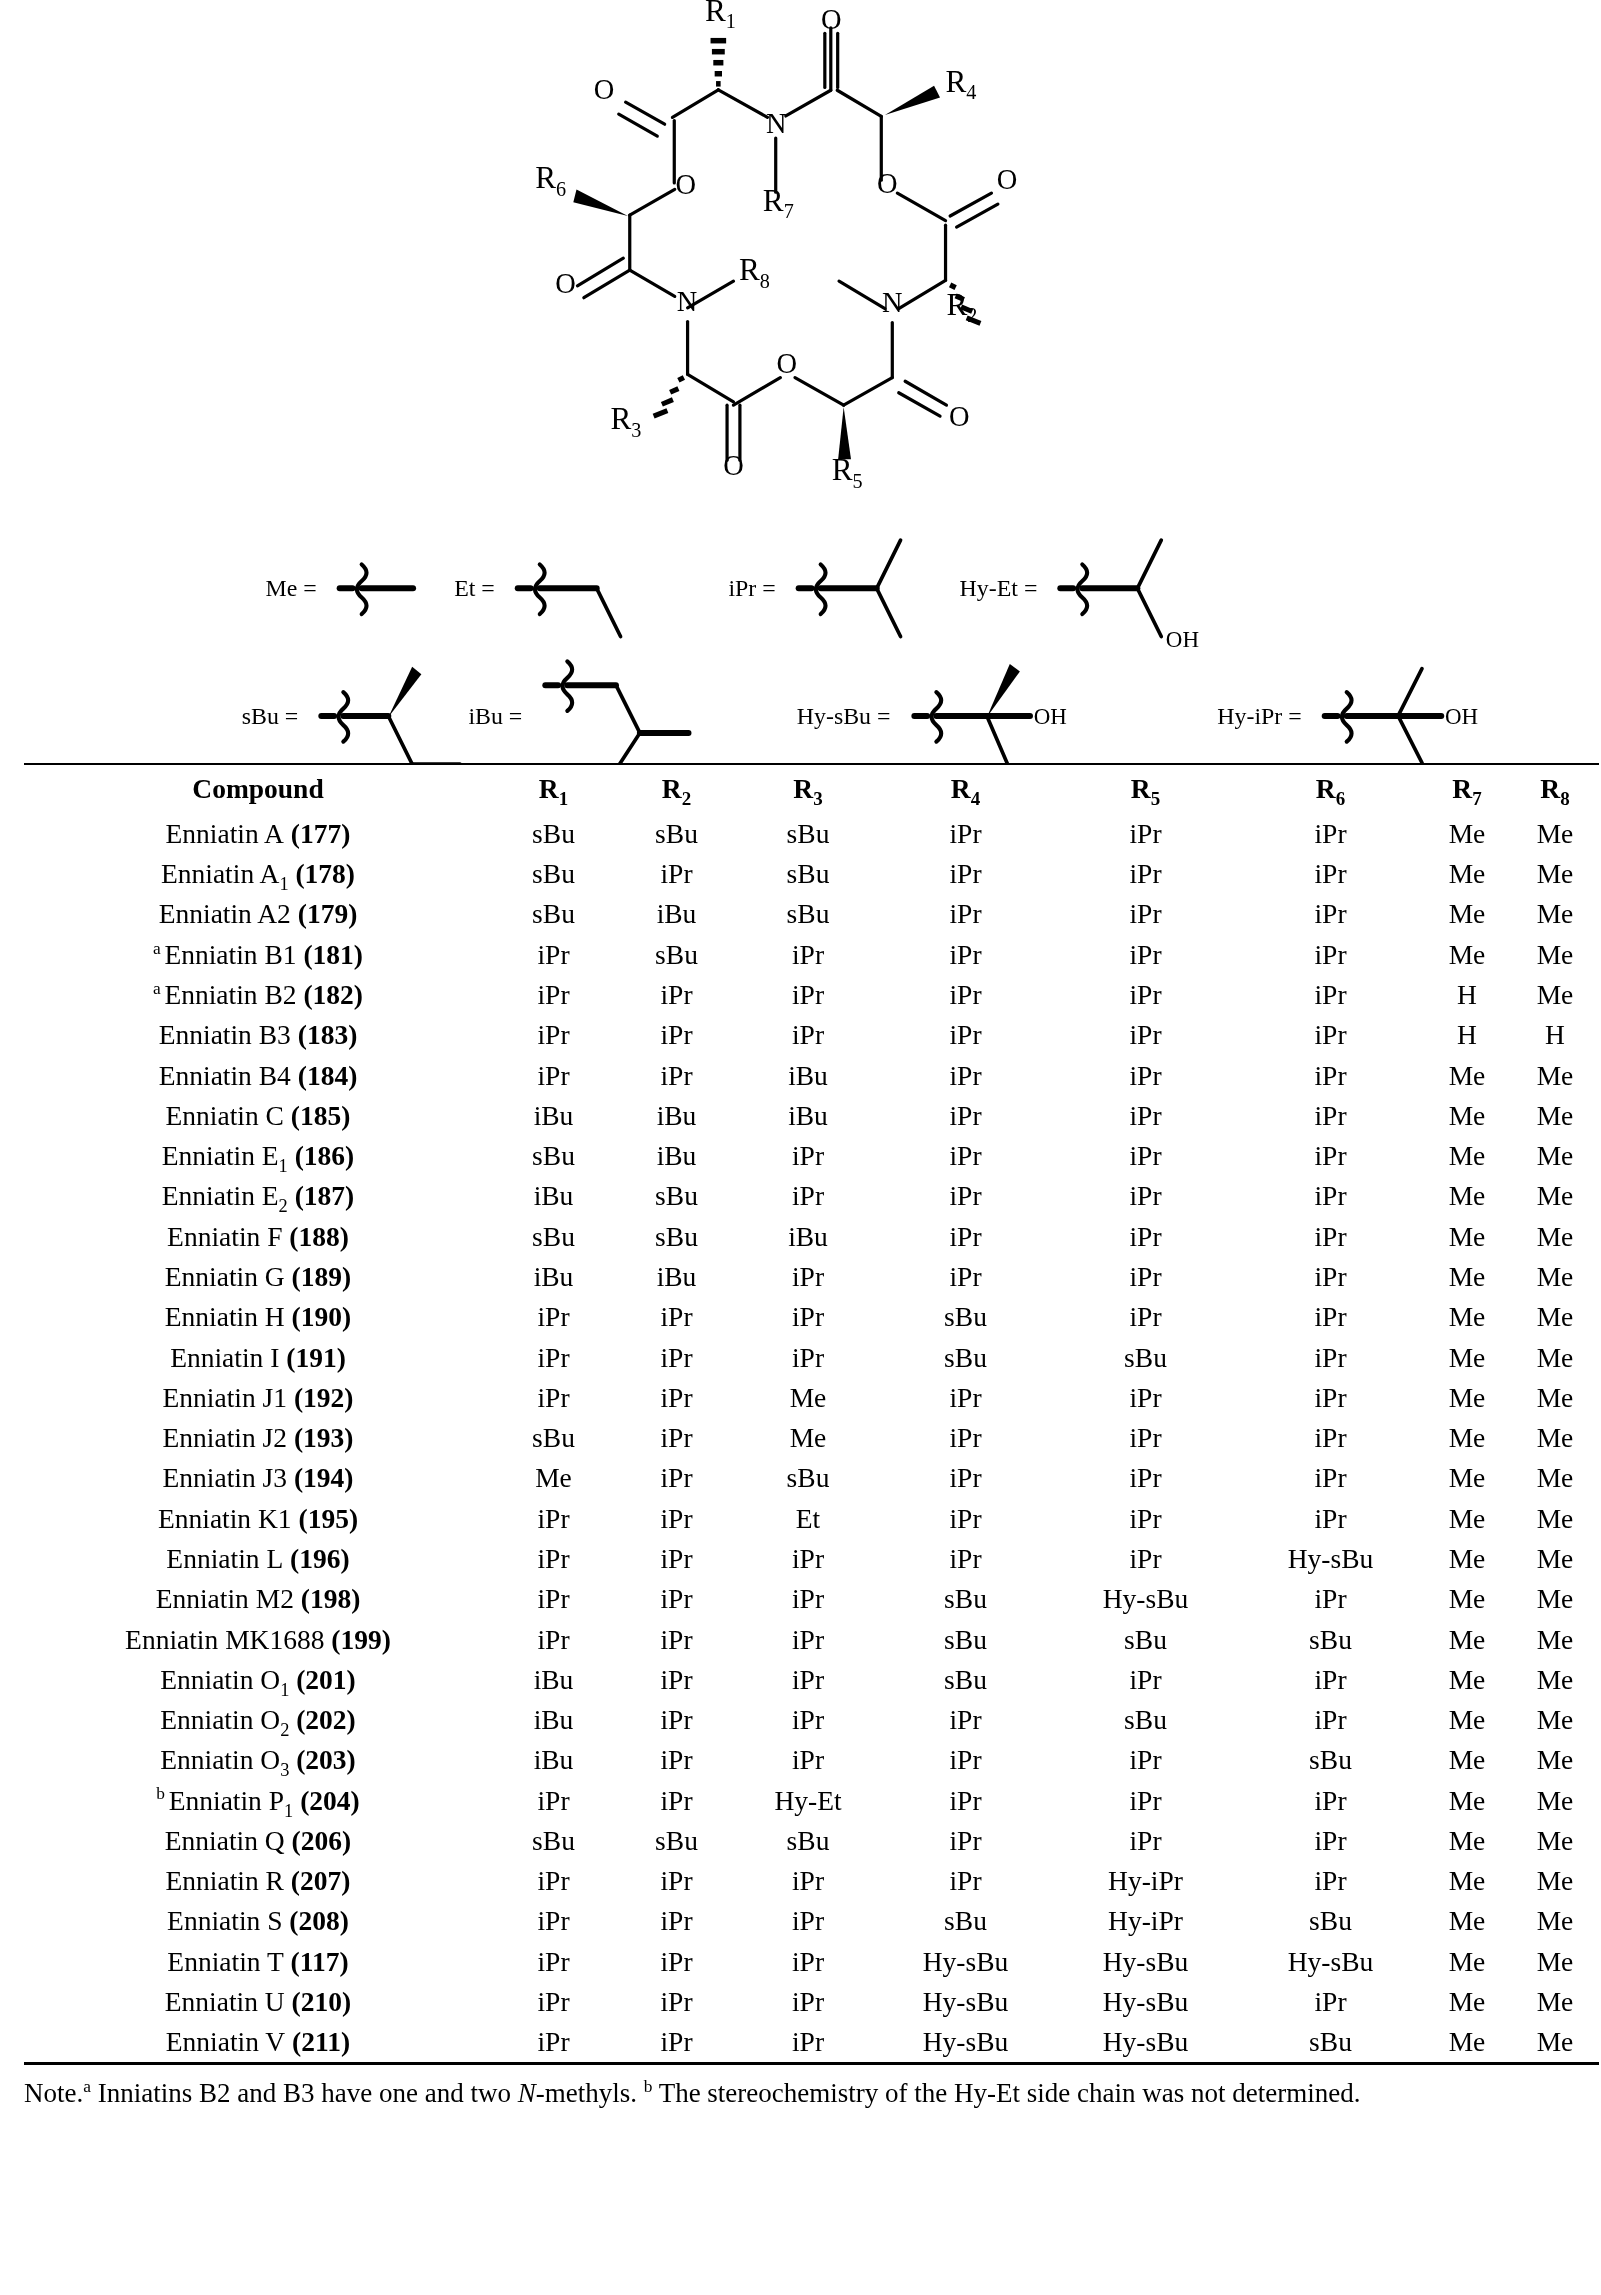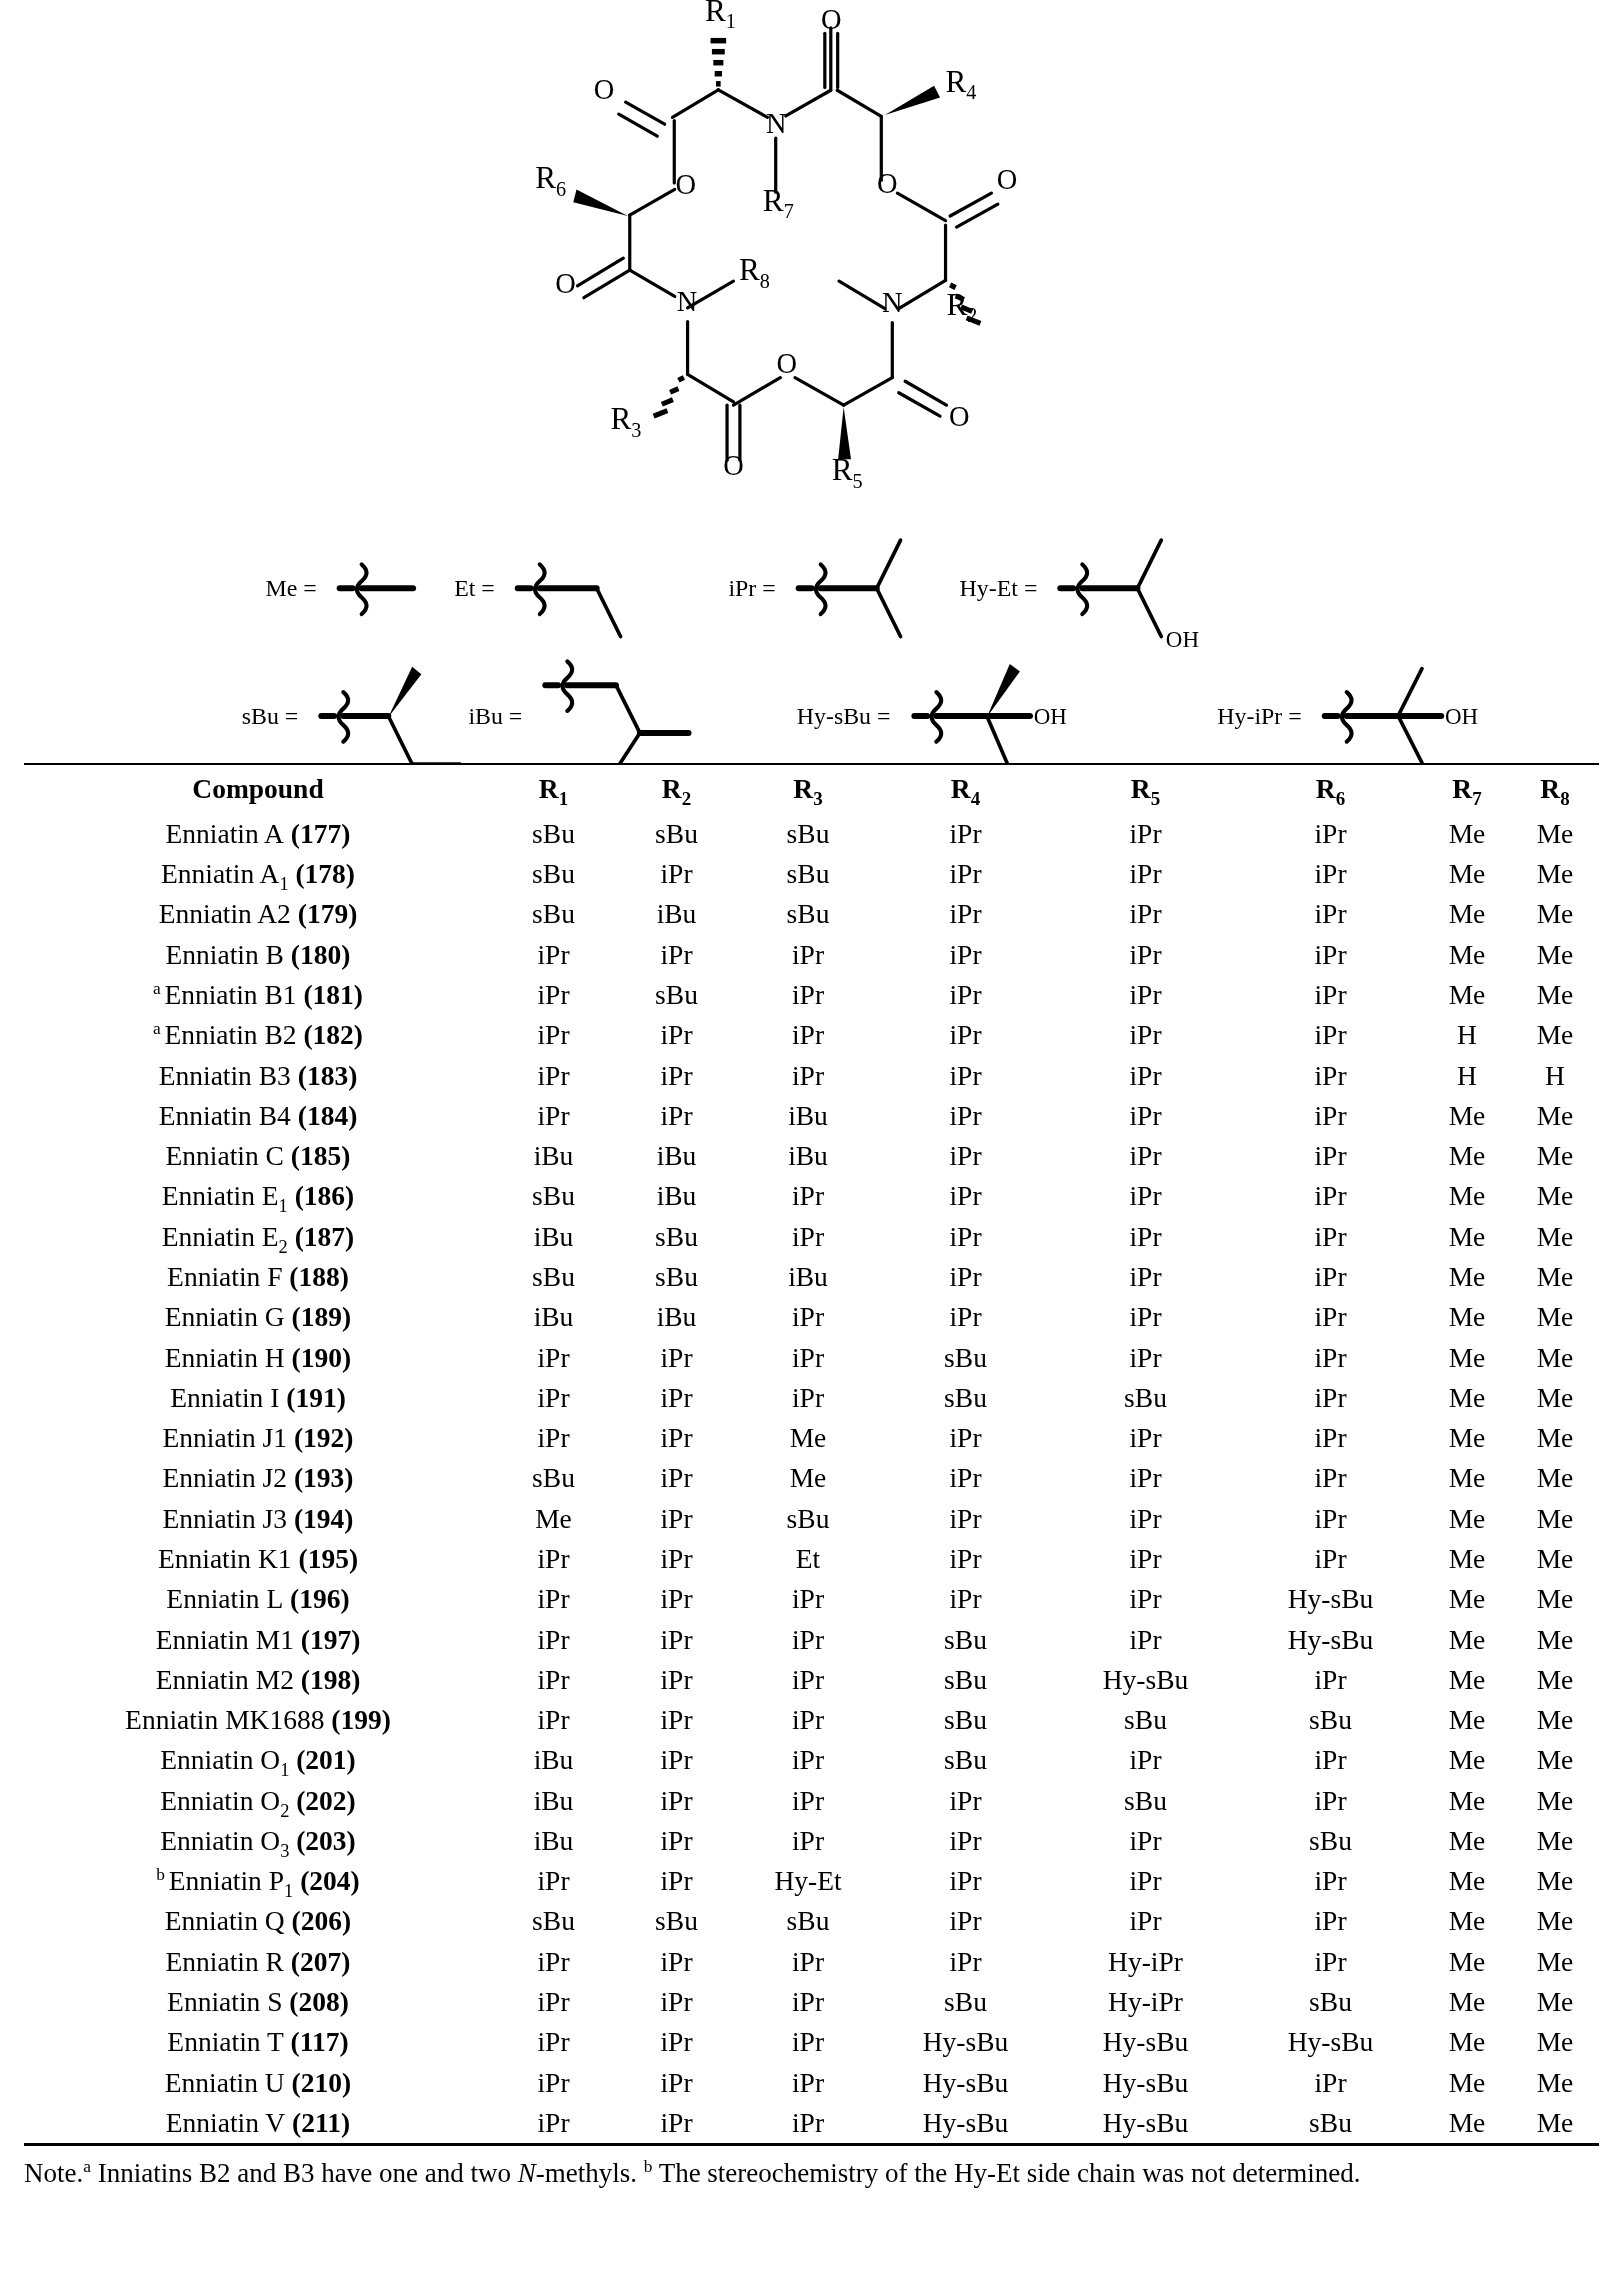--- a/index.html
+++ b/index.html
@@ -354,31 +354,20 @@
           <td>sBu</td>
           <td>iBu</td>
           <td>sBu</td>
           <td>iPr</td>
           <td>iPr</td>
           <td>iPr</td>
           <td>Me</td>
           <td>Me</td>
         </tr>
         <tr>
-          <td><span class="cmpd-name"><span>Enniatin B</span><span class="cmpd-num"> (180)</span></span></td>
-          <td>iPr</td>
-          <td>iPr</td>
-          <td>iPr</td>
-          <td>iPr</td>
-          <td>iPr</td>
-          <td>iPr</td>
-          <td>Me</td>
-          <td>Me</td>
-        </tr>
-        <tr>
           <td><span class="cmpd-name"><span class="sup-mark">a</span><span>Enniatin B1</span><span class="cmpd-num"> (181)</span></span></td>
           <td>iPr</td>
           <td>sBu</td>
           <td>iPr</td>
           <td>iPr</td>
           <td>iPr</td>
           <td>iPr</td>
           <td>Me</td>
           <td>Me</td>
         </tr>
@@ -535,31 +524,20 @@
           <td>iPr</td>
           <td>Me</td>
           <td>Me</td>
         </tr>
         <tr>
           <td><span class="cmpd-name"><span>Enniatin L</span><span class="cmpd-num"> (196)</span></span></td>
           <td>iPr</td>
           <td>iPr</td>
           <td>iPr</td>
           <td>iPr</td>
-          <td>iPr</td>
-          <td>Hy-sBu</td>
-          <td>Me</td>
-          <td>Me</td>
-        </tr>
-        <tr>
-          <td><span class="cmpd-name"><span>Enniatin M1</span><span class="cmpd-num"> (197)</span></span></td>
-          <td>iPr</td>
-          <td>iPr</td>
-          <td>iPr</td>
-          <td>sBu</td>
           <td>iPr</td>
           <td>Hy-sBu</td>
           <td>Me</td>
           <td>Me</td>
         </tr>
         <tr>
           <td><span class="cmpd-name"><span>Enniatin M2</span><span class="cmpd-num"> (198)</span></span></td>
           <td>iPr</td>
           <td>iPr</td>
           <td>iPr</td>

